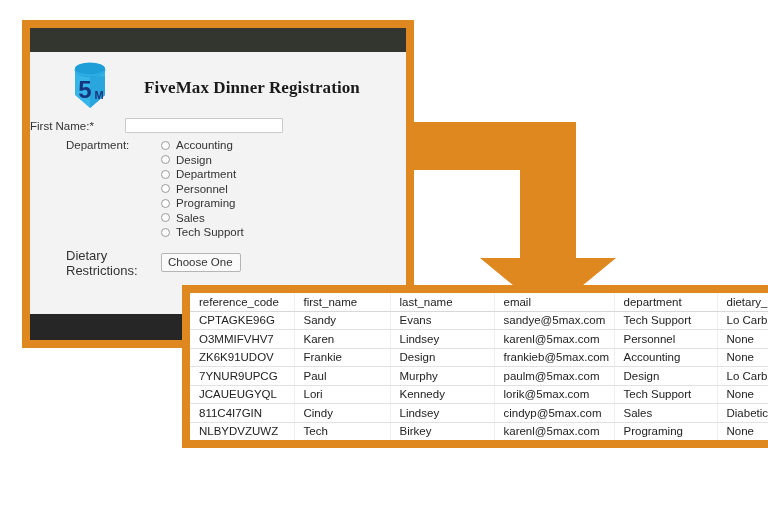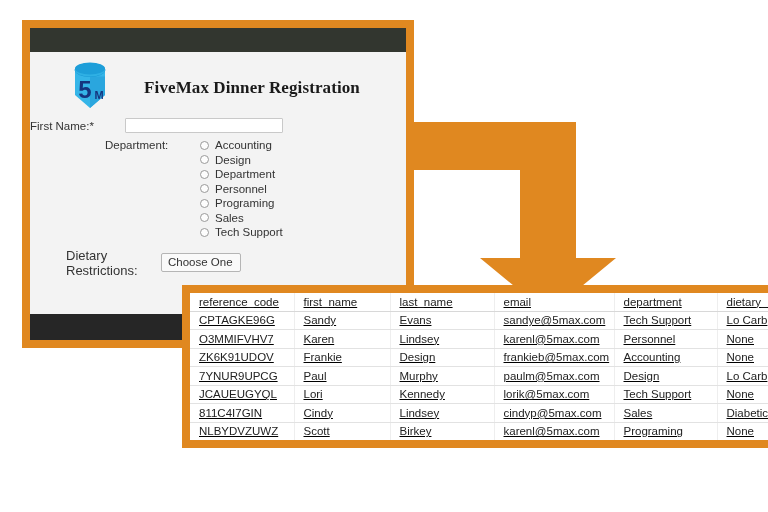--- a/index.html
+++ b/index.html
@@ -106,21 +106,20 @@
     display: flex;
     padding-left: 36px;
     margin-top: 5px;
   }
   #dept-label {
     width: 95px;
     flex: 0 0 95px;
     font-size: 11.5px;
     color: #333;
     line-height: 14px;
-    margin-left: 39px;
   }
   #dept-options {
     display: flex;
     flex-direction: column;
   }
   .radio-row {
     display: flex;
     align-items: center;
     height: 14.5px;
   }
@@ -175,21 +174,20 @@
   #table-panel {
     position: absolute;
     left: 182px;
     top: 285px;
     width: 586px;
     height: 163px;
     background: #e08820;
     box-sizing: border-box;
     padding: 8px 0 8px 8px;
     z-index: 3;
-    text-decoration: underline;
   }
   #table-clip {
     width: 100%;
     height: 100%;
     background: #ffffff;
     overflow: hidden;
   }
   table {
     border-collapse: collapse;
     table-layout: fixed;
@@ -366,21 +364,21 @@
         <tr>
           <td>811C4I7GIN</td>
           <td>Cindy</td>
           <td>Lindsey</td>
           <td>cindyp@5max.com</td>
           <td>Sales</td>
           <td>Diabetic</td>
         </tr>
         <tr>
           <td>NLBYDVZUWZ</td>
-          <td>Scott</td>
+          <td>Tech</td>
           <td>Birkey</td>
           <td>karenl@5max.com</td>
           <td>Programing</td>
           <td>None</td>
         </tr>
 
       </tbody>
     </table>
   </div>
 </div>

